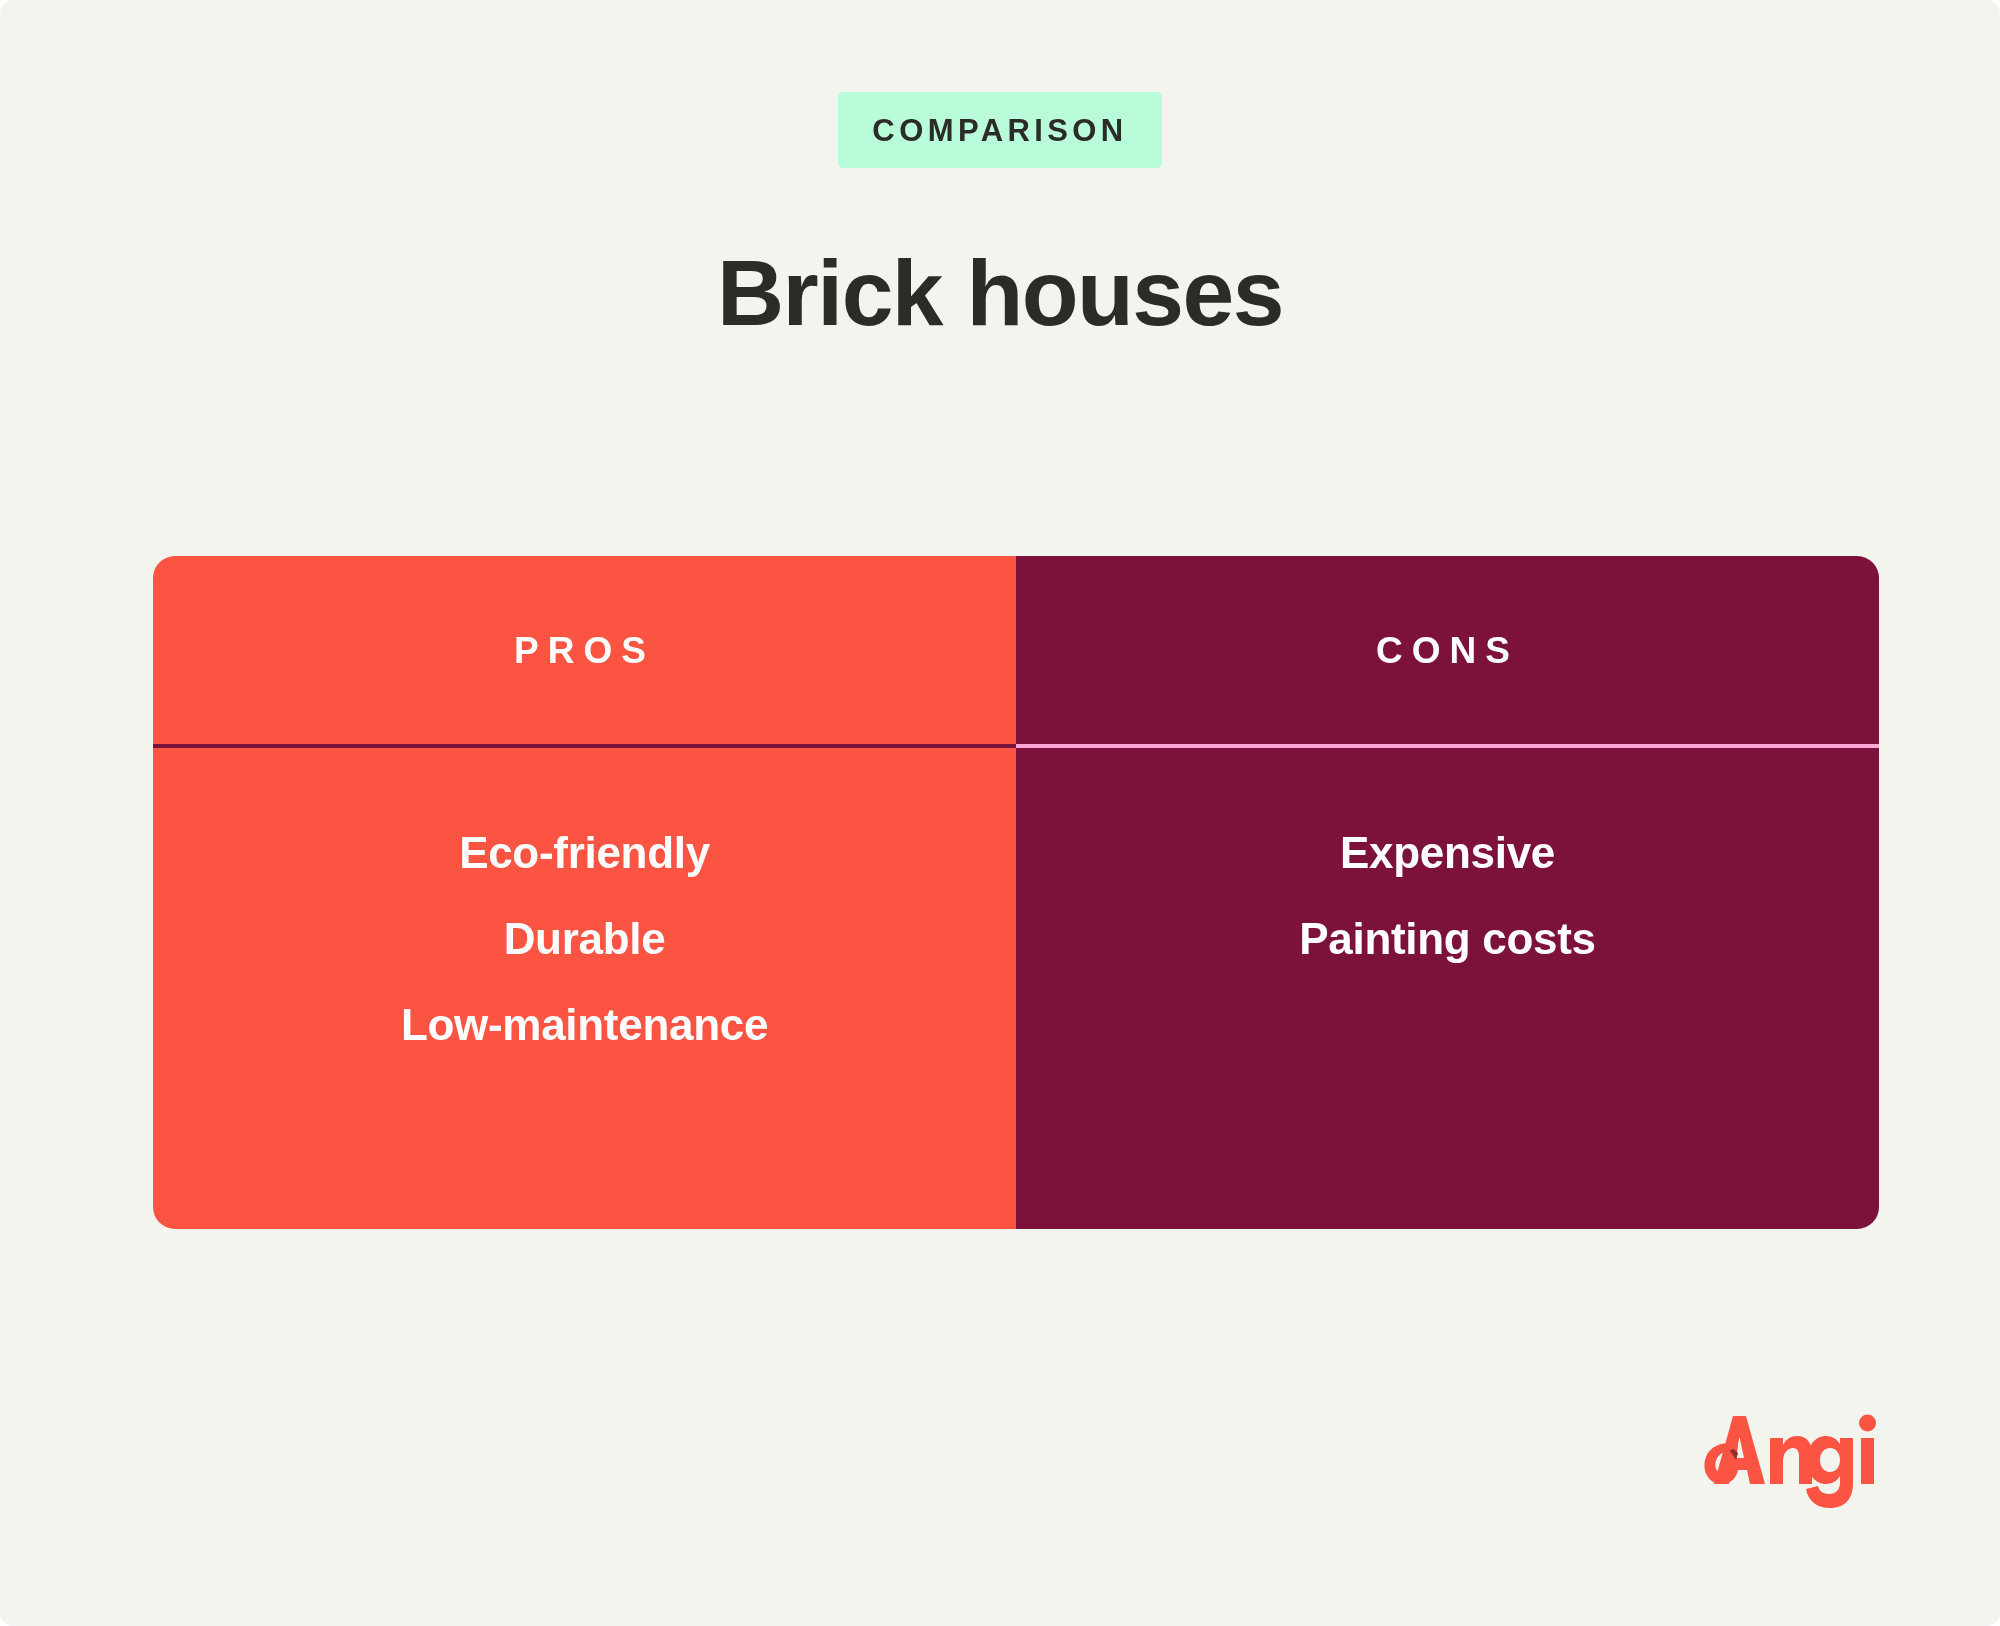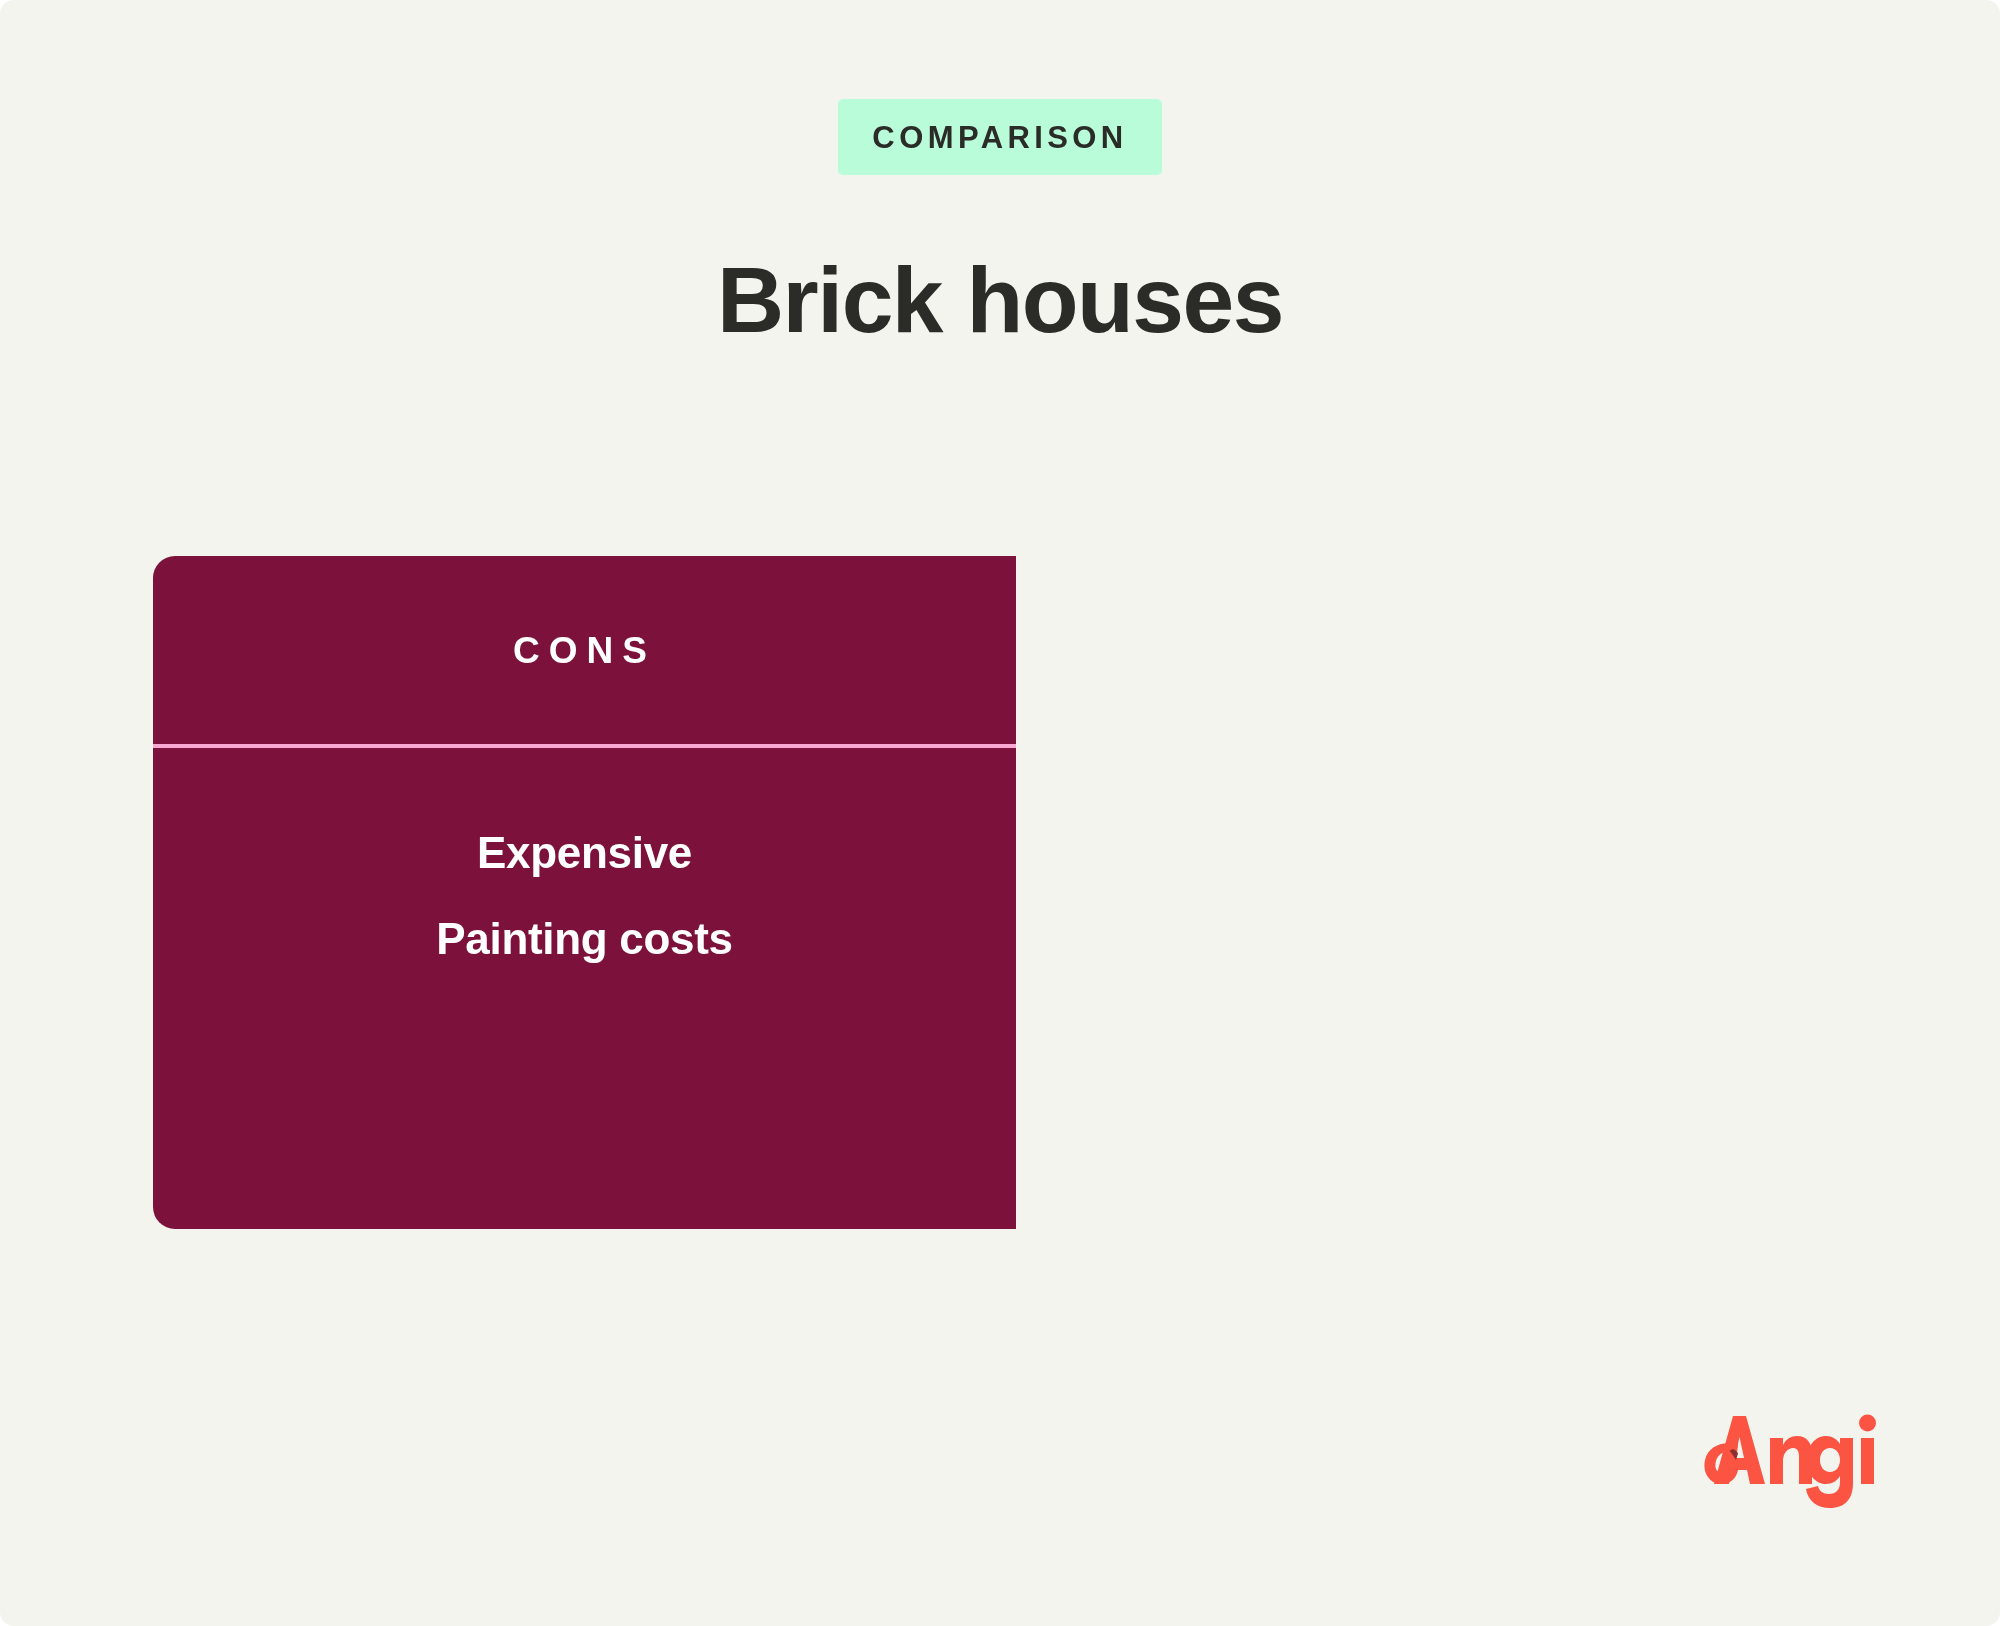--- a/index.html
+++ b/index.html
@@ -19,24 +19,24 @@
     height: 1626px;
     background: #f4f4ef;
     border-radius: 14px;
     box-sizing: border-box;
     overflow: hidden;
   }
 
   
   .header {
     position: absolute;
-    top: 0;
+    top: 16px;
     left: 0;
     width: 2000px;
-    padding-top: 99px;
+    padding-top: 76px;
     text-align: center;
   }
   .badge {
     display: inline-block;
     background: #b9fcd9;
     color: #2b2b28;
     font-size: 31px;
     font-weight: bold;
     letter-spacing: 4.4px;
     line-height: 1;
@@ -119,20 +119,28 @@
 
 <div class="page">
 
   <div class="header">
     <div class="badge">COMPARISON</div>
     <h1 class="title">Brick houses</h1>
   </div>
 
   <div class="card">
 
+    <div class="col col-pros">
+      <div class="col-head">PROS</div>
+      <div class="col-body">
+        <div class="item">Eco-friendly</div>
+        <div class="item">Durable</div>
+        <div class="item">Low-maintenance</div>
+      </div>
+    </div>
 
     <div class="col col-cons">
       <div class="col-head">CONS</div>
       <div class="col-body">
         <div class="item">Expensive</div>
         <div class="item">Painting costs</div>
       </div>
     </div>
 
   </div>

